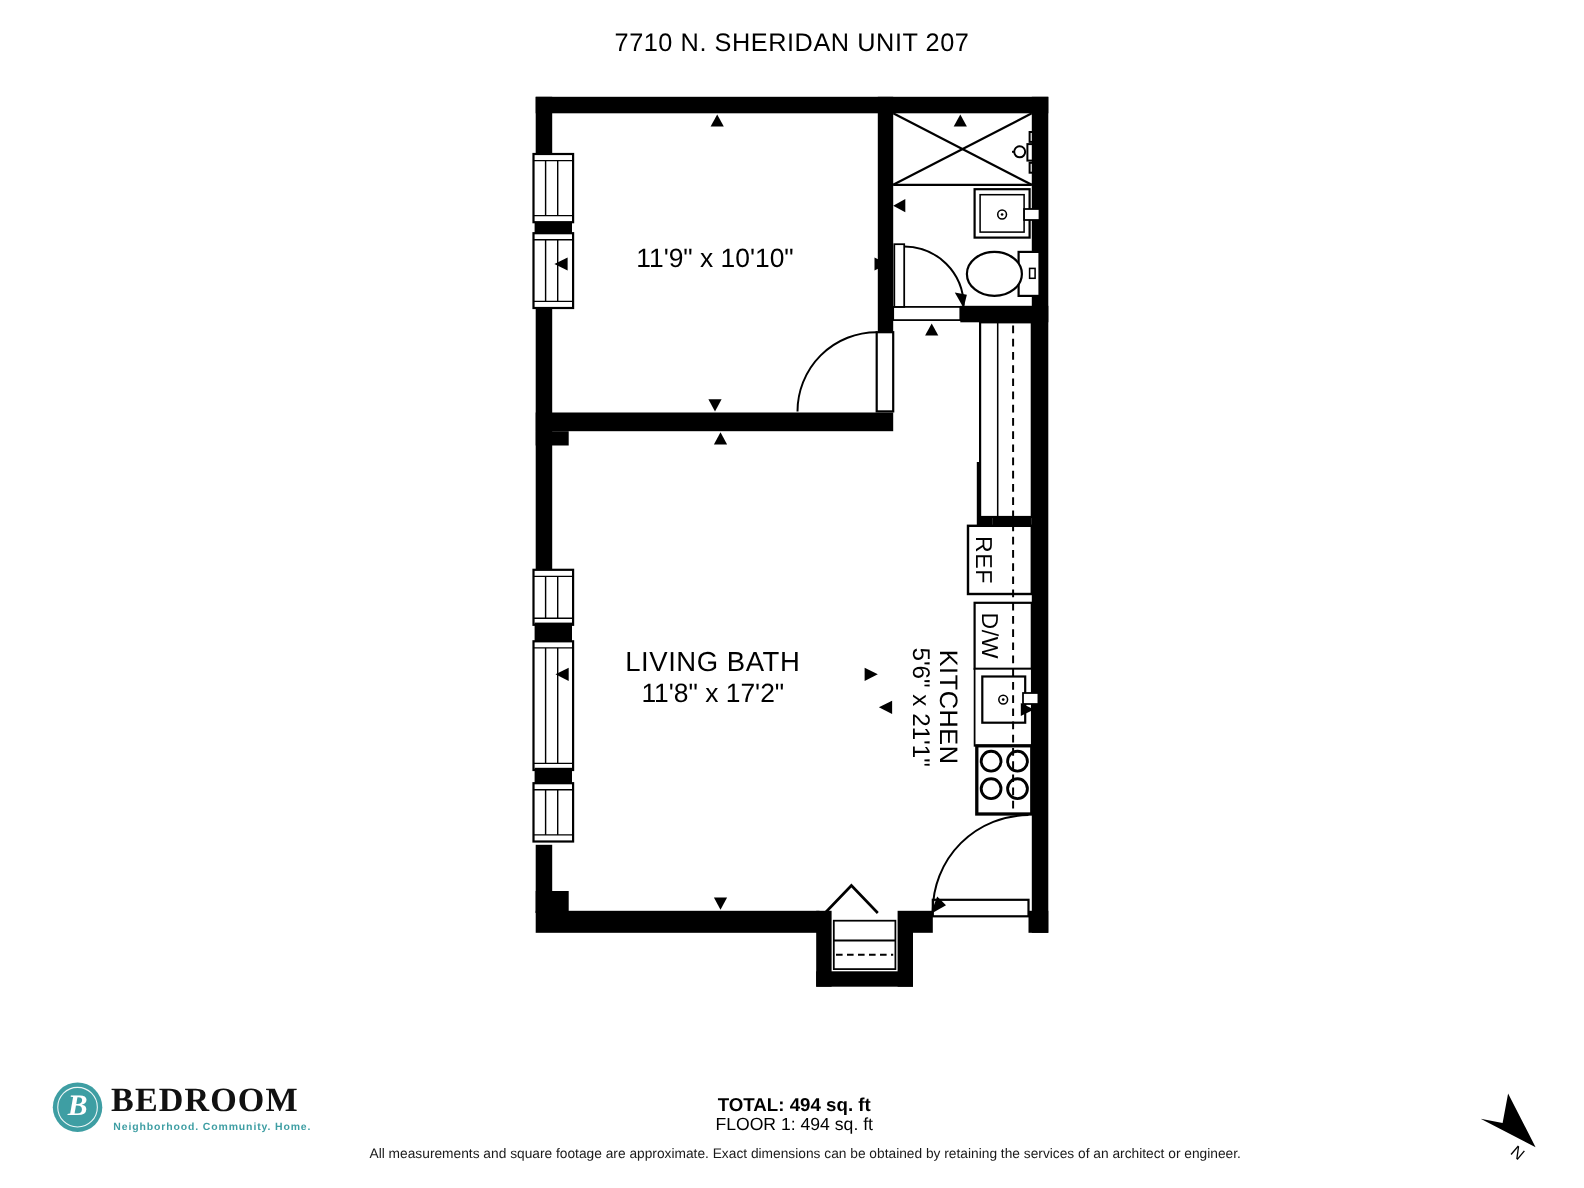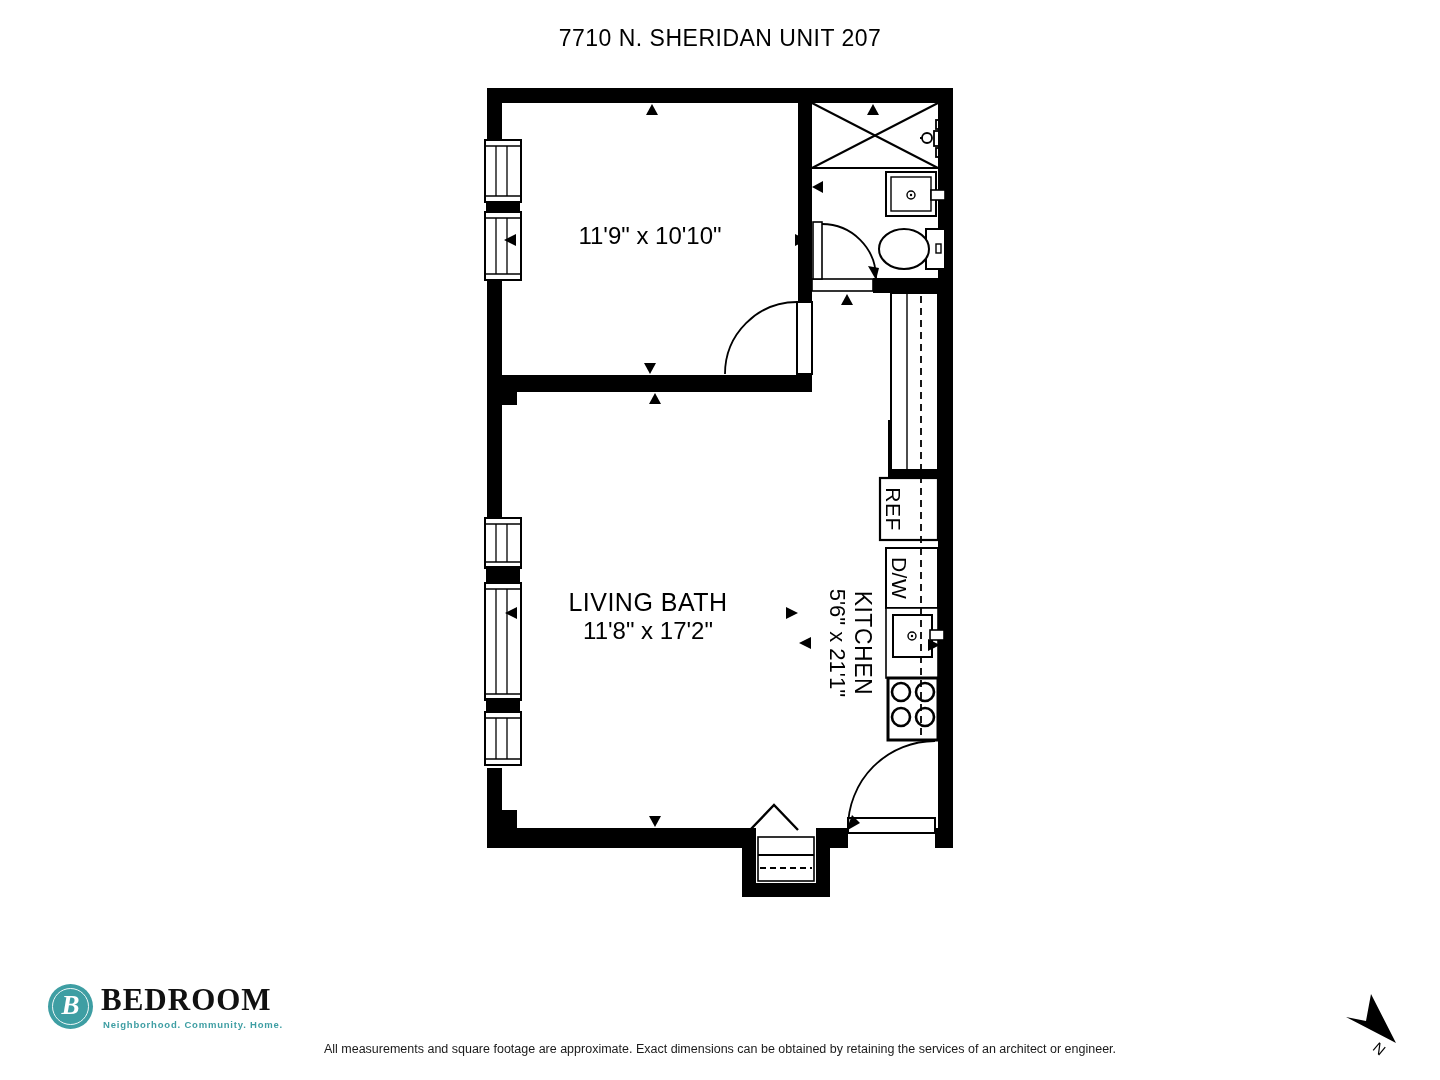--- a/index.html
+++ b/index.html
@@ -192,21 +192,23 @@
   </div>
 
   <div class="label rot" style="left:760px;top:617px;width:180px;">
     <div class="room-name" style="font-size:23px;">KITCHEN</div>
     <div class="room-dims" style="font-size:22px;">5'6" x 21'1"</div>
   </div>
 
   <div class="label rot appliance" style="left:853px;top:497px;width:80px;">REF</div>
   <div class="label rot appliance" style="left:859px;top:566px;width:80px;">D/W</div>
 
-  <div class="label disclaimer" style="left:220px;top:1042px;width:1000px;">All measurements and square footage are approximate. Exact dimensions can be obtained by retaining the services of an architect or engineer.</div>
+  <div class="label total-line" style="left:322px;top:995px;width:800px;">TOTAL: 494 sq. ft</div>
+  <div class="label floor-line" style="left:322px;top:1014px;width:800px;">FLOOR 1: 494 sq. ft</div>
+  <div class="label disclaimer" style="left:232px;top:1042px;width:1000px;">All measurements and square footage are approximate. Exact dimensions can be obtained by retaining the services of an architect or engineer.</div>
 
   <div class="logo">
     <div class="logo-circle" style="background:#3E9EA3;">
       <div class="logo-ring"></div>
       <span class="logo-b">B</span>
     </div>
     <div class="logo-text">
       <span class="logo-name">BEDROOM</span>
       <span class="logo-tagline" style="color:#3E9EA3;">Neighborhood. Community. Home.</span>
     </div>

